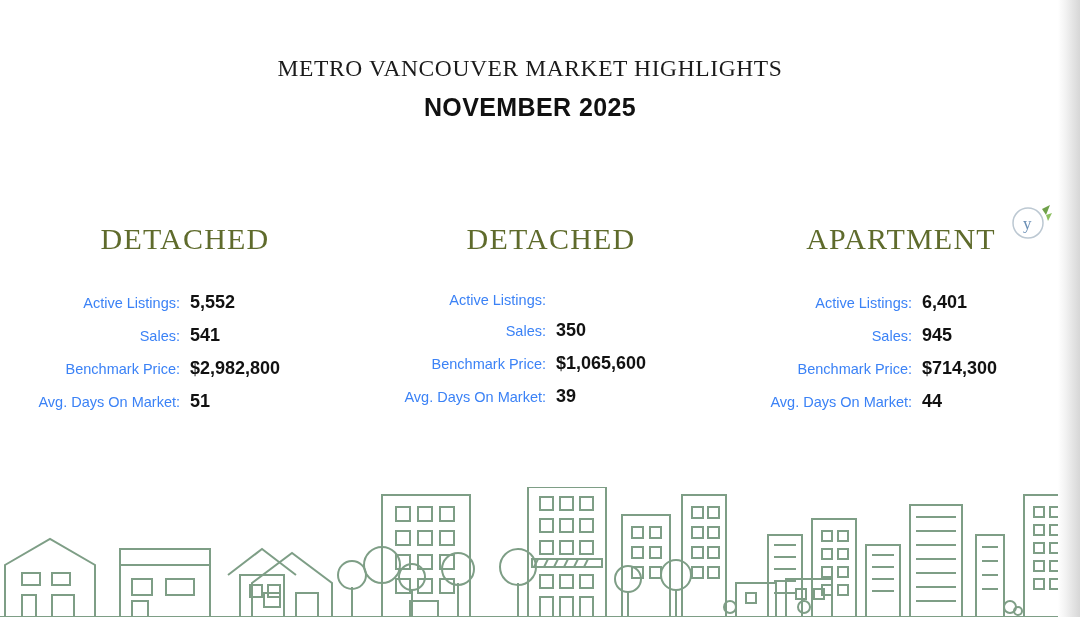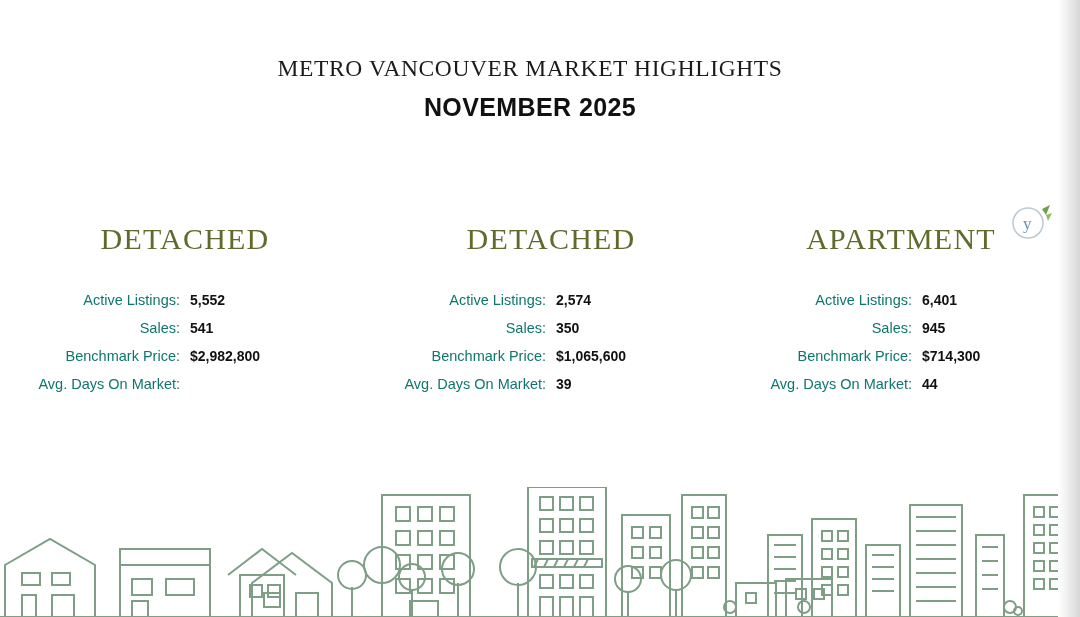--- a/index.html
+++ b/index.html
@@ -92,28 +92,28 @@
   .stat-row {
     display: flex;
     flex-direction: row;
     align-items: baseline;
     margin-bottom: 12px;
   }
   .stat-label {
     flex: 0 0 186px;
     text-align: right;
     font-size: 14.5px;
-    color: #0f766e;
+    color: #3b82f6;
     padding-right: 10px;
     white-space: nowrap;
   }
   .stat-value {
     flex: 1 1 auto;
     text-align: left;
-    font-size: 14px;
+    font-size: 18px;
     font-weight: bold;
     color: #111111;
     white-space: nowrap;
   }
   .col:nth-child(1) .stat-label { flex-basis: 186px; }
   .col:nth-child(2) .stat-label { flex-basis: 186px; }
   .col:nth-child(3) .stat-label { flex-basis: 186px; }
 
   
   .skyline {
@@ -157,30 +157,30 @@
         <div class="stat-row">
           <div class="stat-label">Sales:</div>
           <div class="stat-value">541</div>
         </div>
         <div class="stat-row">
           <div class="stat-label">Benchmark Price:</div>
           <div class="stat-value">$2,982,800</div>
         </div>
         <div class="stat-row">
           <div class="stat-label">Avg. Days On Market:</div>
+          <div class="stat-value">51</div>
         </div>
       </div>
     </div>
 
     <div class="col">
       <div class="col-title">DETACHED</div>
       <div class="stats">
         <div class="stat-row">
           <div class="stat-label">Active Listings:</div>
-          <div class="stat-value">2,574</div>
         </div>
         <div class="stat-row">
           <div class="stat-label">Sales:</div>
           <div class="stat-value">350</div>
         </div>
         <div class="stat-row">
           <div class="stat-label">Benchmark Price:</div>
           <div class="stat-value">$1,065,600</div>
         </div>
         <div class="stat-row">

